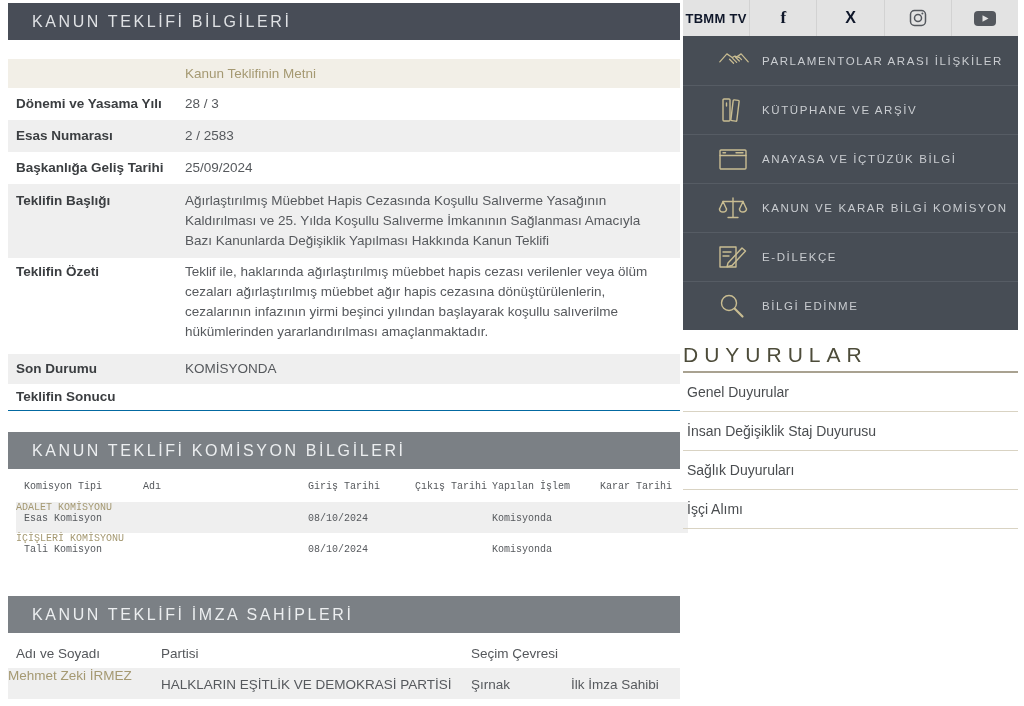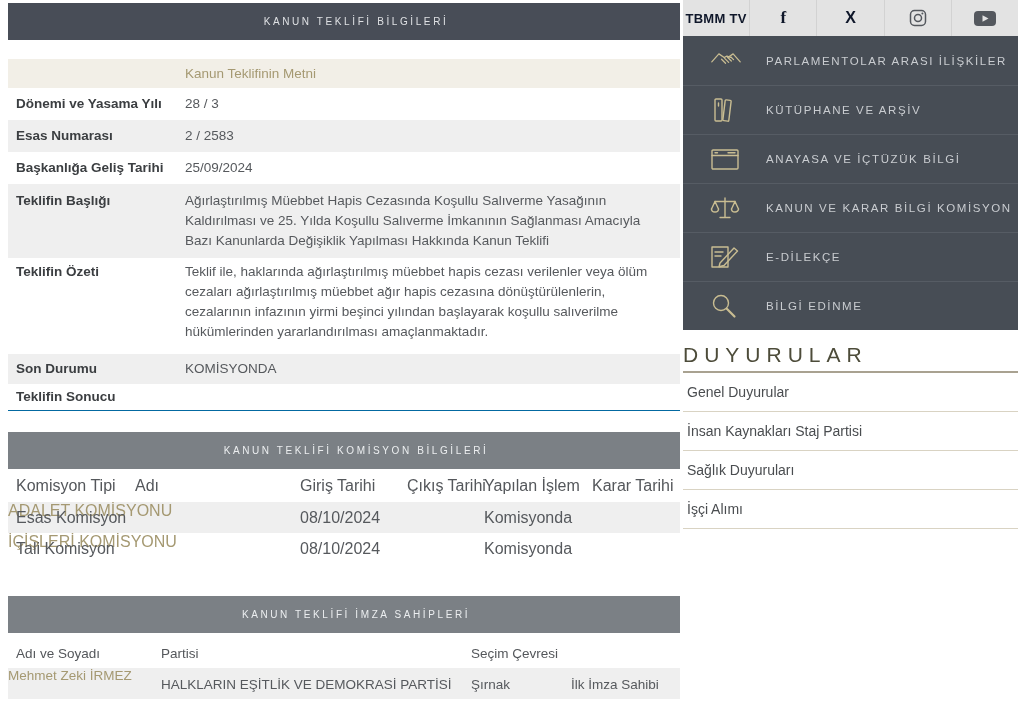--- a/index.html
+++ b/index.html
@@ -3,62 +3,62 @@
 <meta charset="utf-8">
 <style>
   html,body{margin:0;padding:0;}
   body{
     width:1024px;height:706px;position:relative;background:#ffffff;
     font-family:"Liberation Sans", sans-serif;overflow:hidden;
     -webkit-font-smoothing:antialiased;
   }
   
   .main{position:absolute;left:8px;top:0;width:672px;}
-  .bar{box-sizing:border-box;color:#dfe1e4;letter-spacing:2.6px;font-size:10px;
-       padding-left:24px;display:flex;align-items:center;justify-content:center;}
+  .bar{box-sizing:border-box;color:#dfe1e4;letter-spacing:2.6px;font-size:16px;
+       padding-left:24px;display:flex;align-items:center;}
   .bar-dark{position:absolute;left:0;top:3px;width:672px;height:37px;background:#484d57;}
   .bar-gray{background:#7b8085;width:672px;height:37px;color:#eceef0;margin-top:8px;}
   
   .info{position:absolute;left:0;top:59px;width:672px;}
   .irow{display:flex;box-sizing:border-box;font-size:13.5px;line-height:20px;}
   .irow .lbl{width:177px;min-width:177px;box-sizing:border-box;padding-left:8px;
              font-weight:bold;color:#3b3e41;}
   .irow .val{flex:1;color:#56595d;padding-right:28px;}
   .bg-beige{background:#f2efe7;}
   .bg-gray{background:#efefef;}
   .r-metni{height:29px;align-items:center;}
   .r32{height:32px;align-items:center;}
   .r30{height:30px;align-items:center;}
   .rpad{padding-top:7px;padding-bottom:7px;}
   .r-sonuc{height:27px;align-items:center;border-bottom:1px solid #0369a1;}
   a.goldlink{color:#a59972;text-decoration:none;cursor:pointer;}
   
   .kom-header{position:absolute;left:0;top:424px;}
-  .kom-table{position:absolute;left:0;top:470px;width:672px;font-size:16px;}
+  .kom-table{position:absolute;left:8px;top:470px;width:672px;font-size:10px;font-family:Liberation Mono, monospace;}
   .trow{position:relative;height:31px;width:672px;}
   .trow span{position:absolute;top:50%;transform:translateY(-50%);white-space:nowrap;color:#56595d;}
   .thead span{color:#54575b;}
   .thead{height:32px;}
   .c0{left:8px;} .c1{left:127px;} .c2{left:292px;} .c3{left:399px;} .c4{left:476px;} .c5{left:584px;}
   .imza-header{position:absolute;left:0;top:588px;}
   .imza-table{position:absolute;left:0;top:638px;width:672px;font-size:13.5px;}
   .i0{left:8px;} .i1{left:153px;} .i2{left:463px;} .i3{left:563px;}
   .imza-table .thead{height:30px;}
   
   .sidebar{position:absolute;left:683px;top:0;width:335px;}
   .social{height:36px;background:#e3e3e3;display:flex;align-items:stretch;}
   .social .cell{flex:1;display:flex;align-items:center;justify-content:center;
                 border-right:1px solid #d2d2d2;cursor:pointer;color:#0f172a;}
   .social .cell:last-child{border-right:none;}
   .tbmmtv{font-weight:bold;font-size:13px;letter-spacing:.3px;}
   .fb{font-weight:bold;font-size:17px;font-family:"Liberation Serif",serif;}
   .xx{font-weight:bold;font-size:16px;}
   .menu{background:#474d55;width:335px;}
   .menu-item{height:49px;display:flex;align-items:center;cursor:pointer;
-             border-top:1px solid #565c64;padding-left:27px;box-sizing:border-box;gap:12px;}
+             border-top:1px solid #565c64;padding-left:35px;box-sizing:border-box;}
   .menu-item:first-child{border-top:none;}
   .micon{width:34px;min-width:34px;display:flex;align-items:center;justify-content:flex-start;}
   .micon svg{stroke:#c9bd92;fill:none;stroke-width:1.4;stroke-linecap:round;stroke-linejoin:round;}
   .mlabel{color:#c9ccd0;font-size:11.5px;letter-spacing:1.6px;padding-left:10px;}
   .duyurular-title{position:absolute;left:683px;top:343px;font-size:21px;letter-spacing:6px;
                    color:#4d4c3a;}
   .duyurular-rule{position:absolute;left:683px;top:371px;width:335px;height:2px;background:#a9a291;}
   .announce{position:absolute;left:683px;top:373px;width:335px;}
   .a-item{height:38px;display:flex;align-items:center;border-bottom:1px solid #d9d3c3;
           font-size:14px;color:#4a4d50;padding-left:4px;cursor:pointer;}
@@ -251,16 +251,16 @@
     </div>
   </div>
 
 </div>
 
 <div class="duyurular-title">DUYURULAR</div>
 <div class="duyurular-rule"></div>
 
 <div class="announce">
   <div class="a-item">Genel Duyurular</div>
-  <div class="a-item">İnsan Kaynakları Staj Partisi</div>
+  <div class="a-item">İnsan Değişiklik Staj Duyurusu</div>
   <div class="a-item">Sağlık Duyuruları</div>
   <div class="a-item">İşçi Alımı</div>
 </div>
 
 </body></html>

